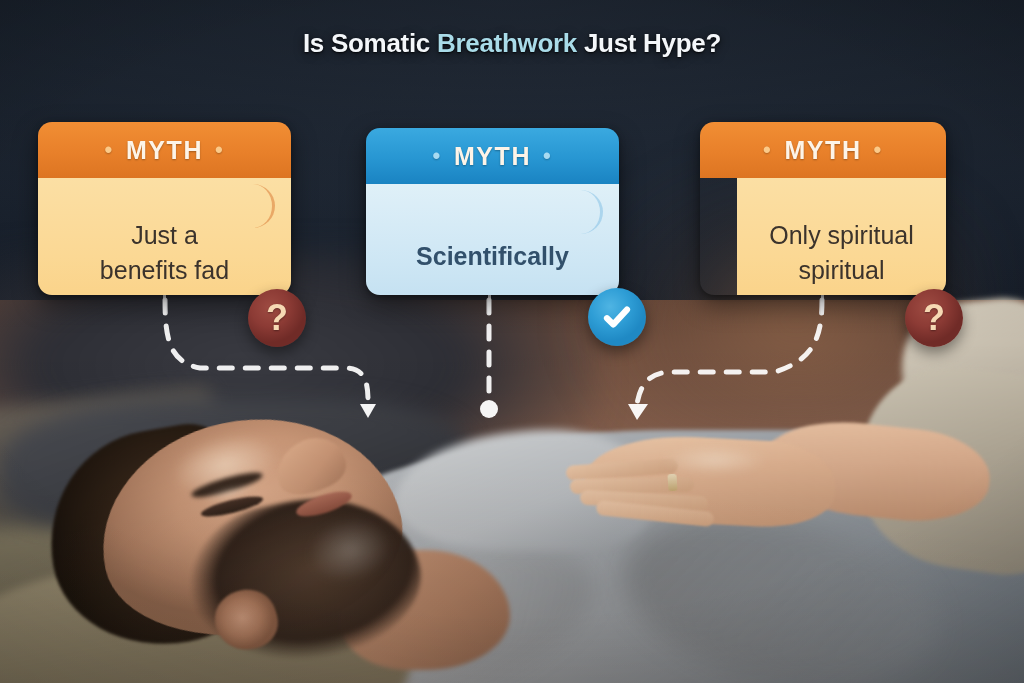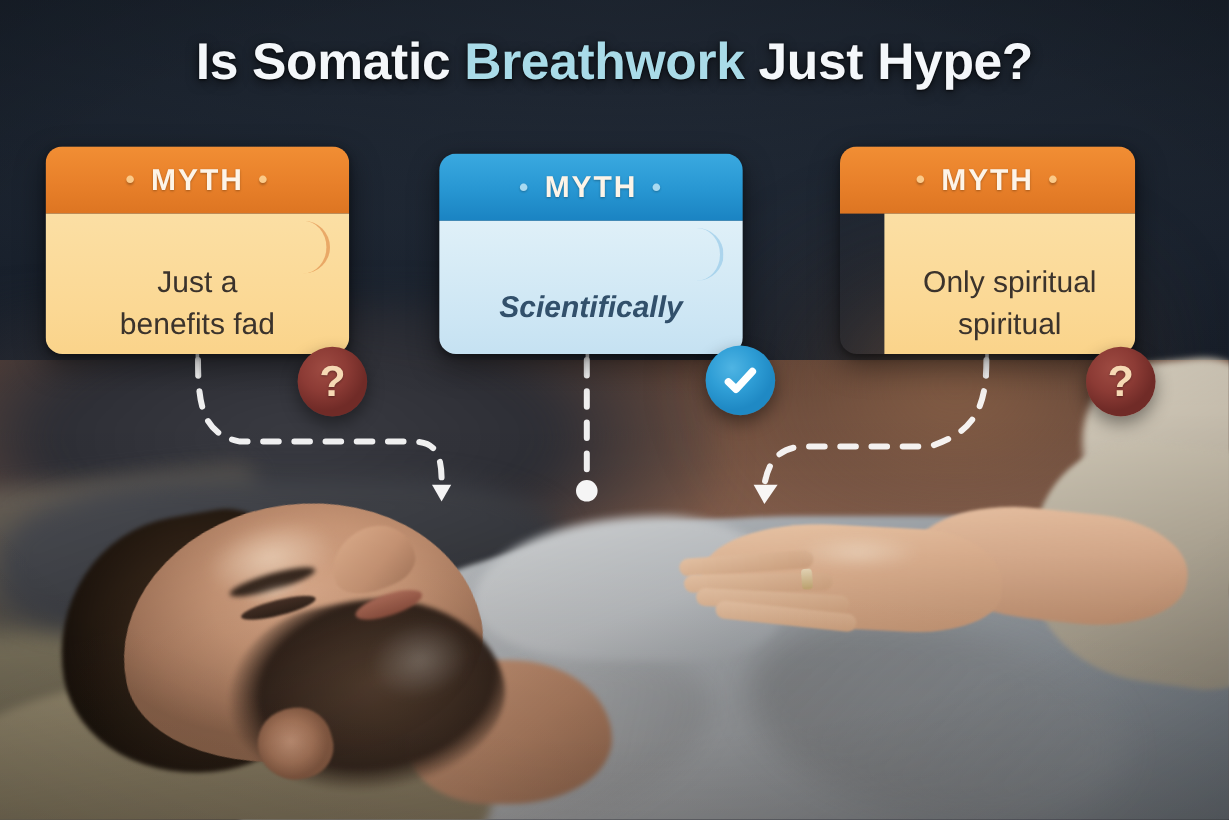--- a/index.html
+++ b/index.html
@@ -203,21 +203,21 @@
       linear-gradient(180deg, rgba(16,22,30,.55) 0%, rgba(16,22,30,.10) 28%, rgba(0,0,0,0) 50%, rgba(0,0,0,.18) 100%);
   }
   .vignette{
     position:absolute;inset:0;
     background:radial-gradient(120% 100% at 50% 45%, rgba(0,0,0,0) 45%, rgba(0,0,0,.35) 100%);
   }
 
   
   .title{
     position:absolute;left:0;top:28px;width:1024px;text-align:center;
-    font-size:43px;font-weight:bold;letter-spacing:-.3px;
+    font-size:26px;font-weight:bold;letter-spacing:-.3px;
     text-shadow:0 2px 10px rgba(0,0,0,.65), 0 1px 2px rgba(0,0,0,.8);
     white-space:nowrap;
   }
   .t-white{color:#f4f7fa;}
   .t-accent{color:#a9dbe8;}
 
   
   .card{
     position:absolute;border-radius:14px;overflow:hidden;
     box-shadow:0 10px 26px rgba(0,0,0,.45), 0 2px 6px rgba(0,0,0,.35);
@@ -356,21 +356,21 @@
     <span>?</span>
   </div>
 
   <div class="stem" style="left:488px;top:293px;height:22px;"></div>
   <div class="card" style="left:366px;top:128px;width:253px;height:167px;">
     <div class="card-head fact">
       <span class="dot fact">•</span>
       <span class="lbl">MYTH</span>
       <span class="dot fact">•</span>
     </div>
-    <div class="card-body fact" style="height:111px;font-style:italic;">
+    <div class="card-body fact" style="height:111px;">
       <div class="line1">Scientifically</div>
     </div>
     <div class="card-deco fact"></div>
   </div>
   <div class="badge check" style="left:588px;top:288px;">
     <svg width="34" height="34" viewBox="0 0 34 34">
       <path d="M7 18.2 L13.4 24.4 L27 9.6" fill="none" stroke="#ffffff" stroke-width="6.2" stroke-linecap="round" stroke-linejoin="round"></path>
     </svg>
   </div>
 

